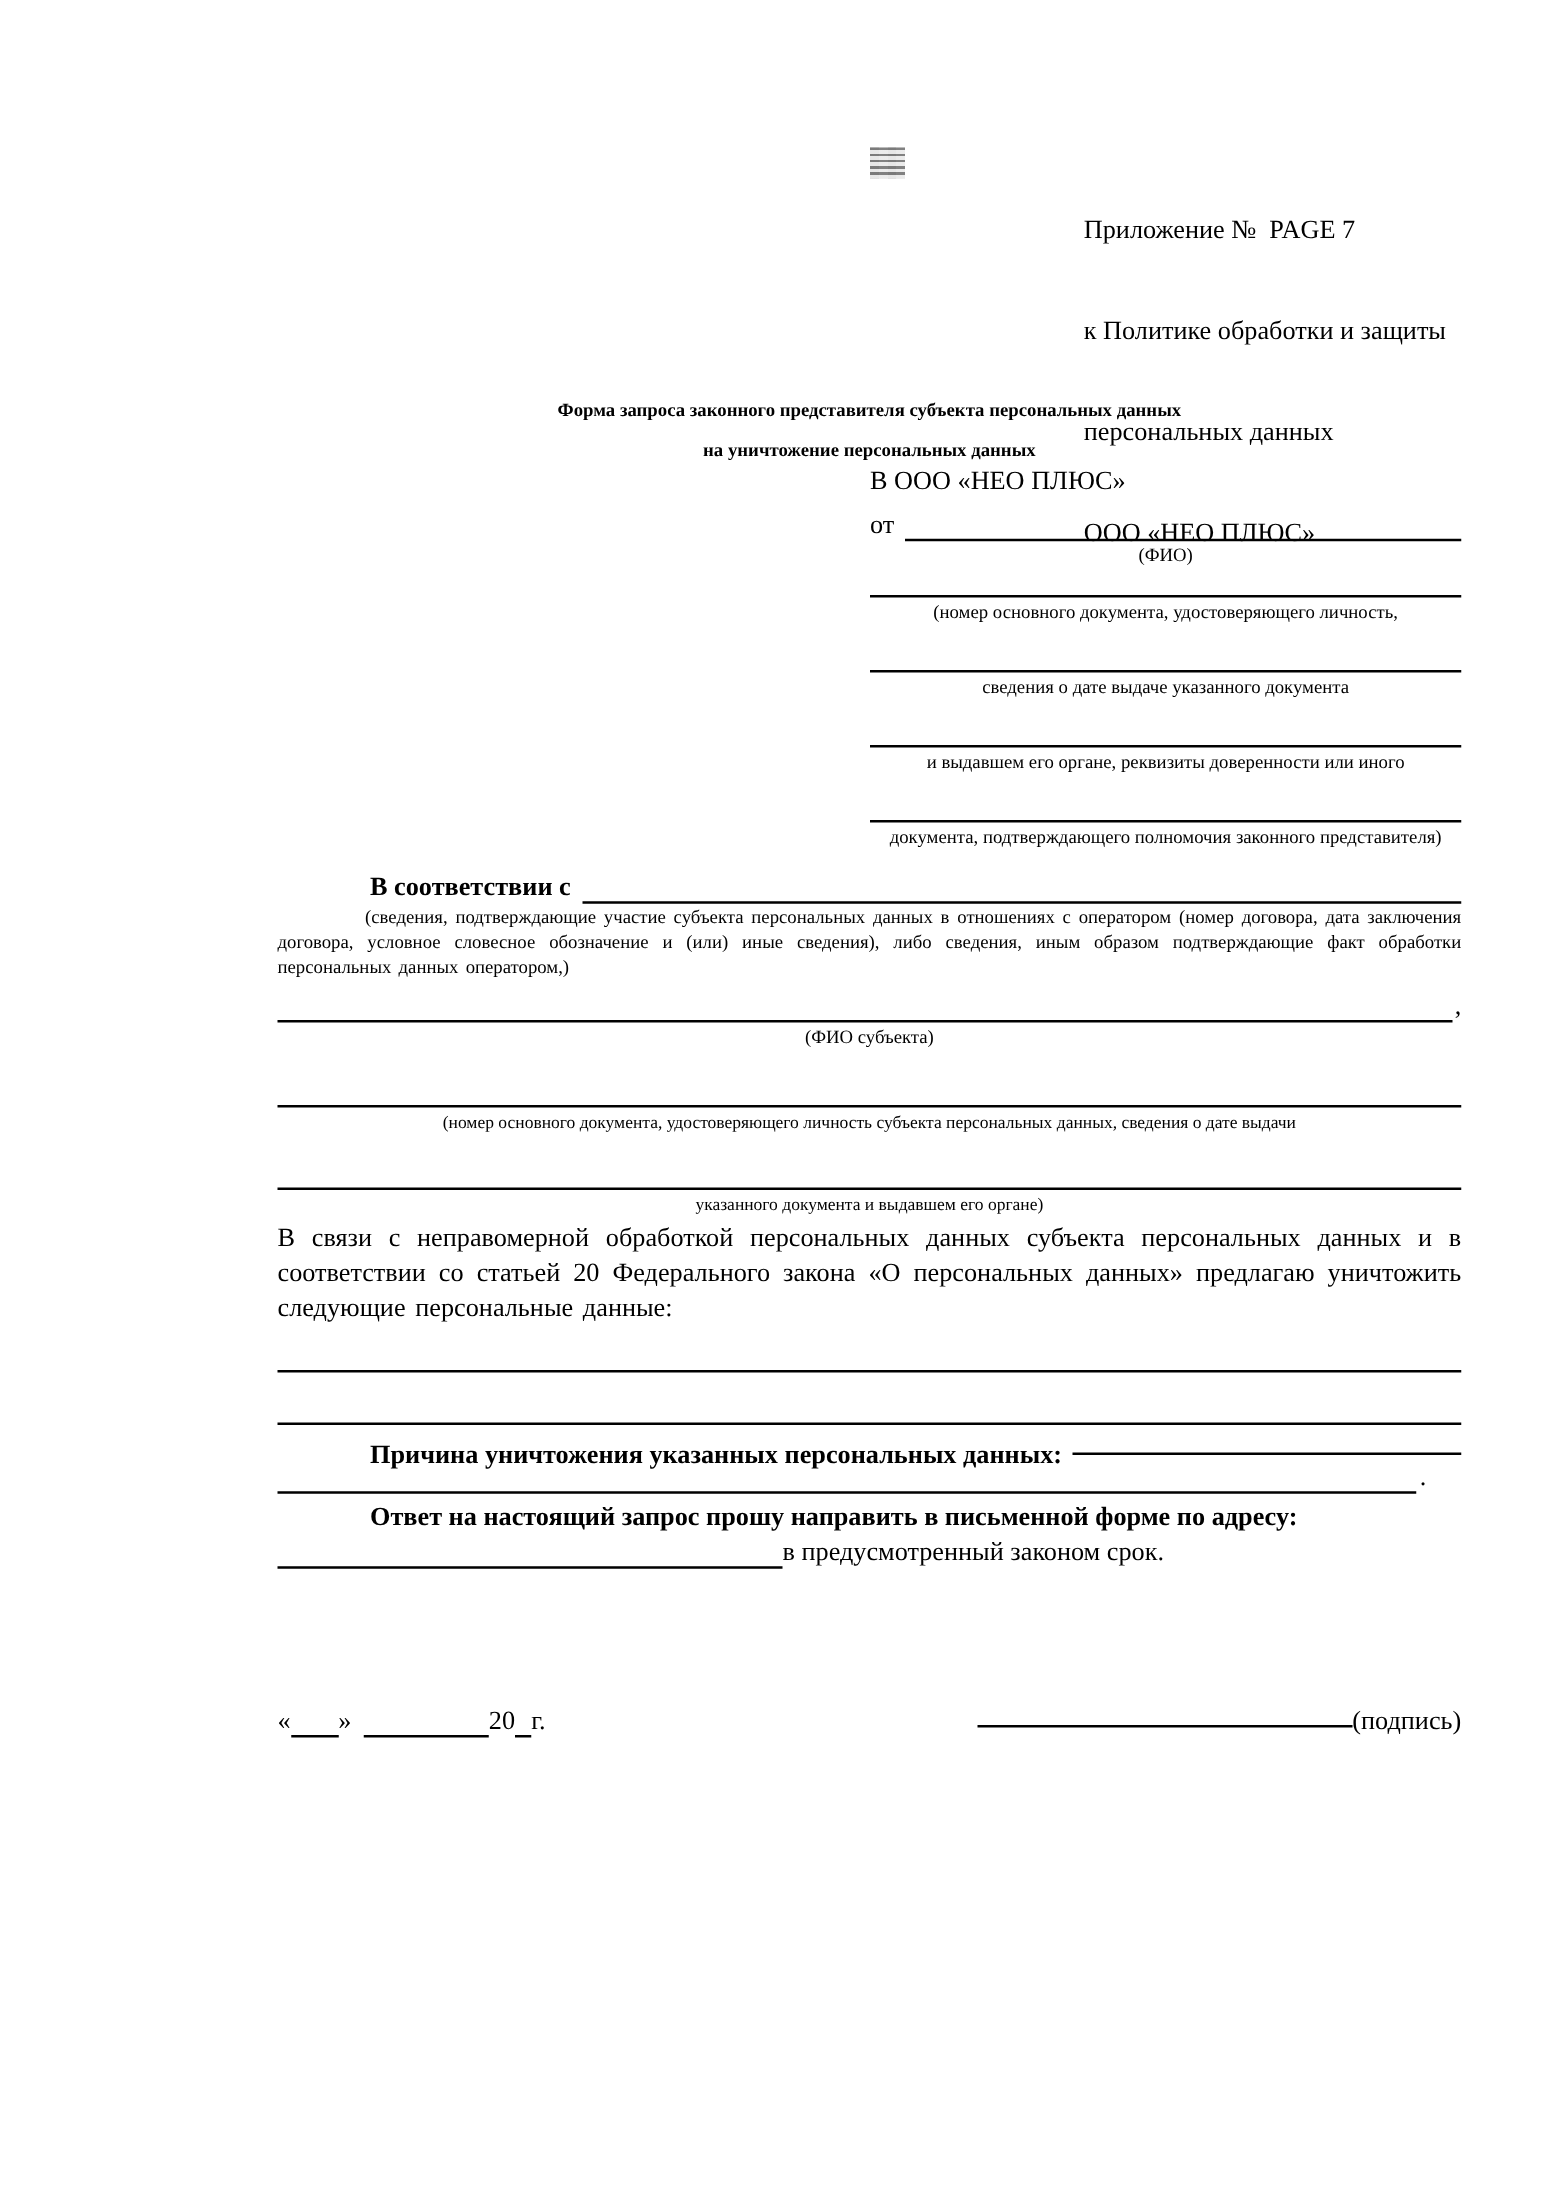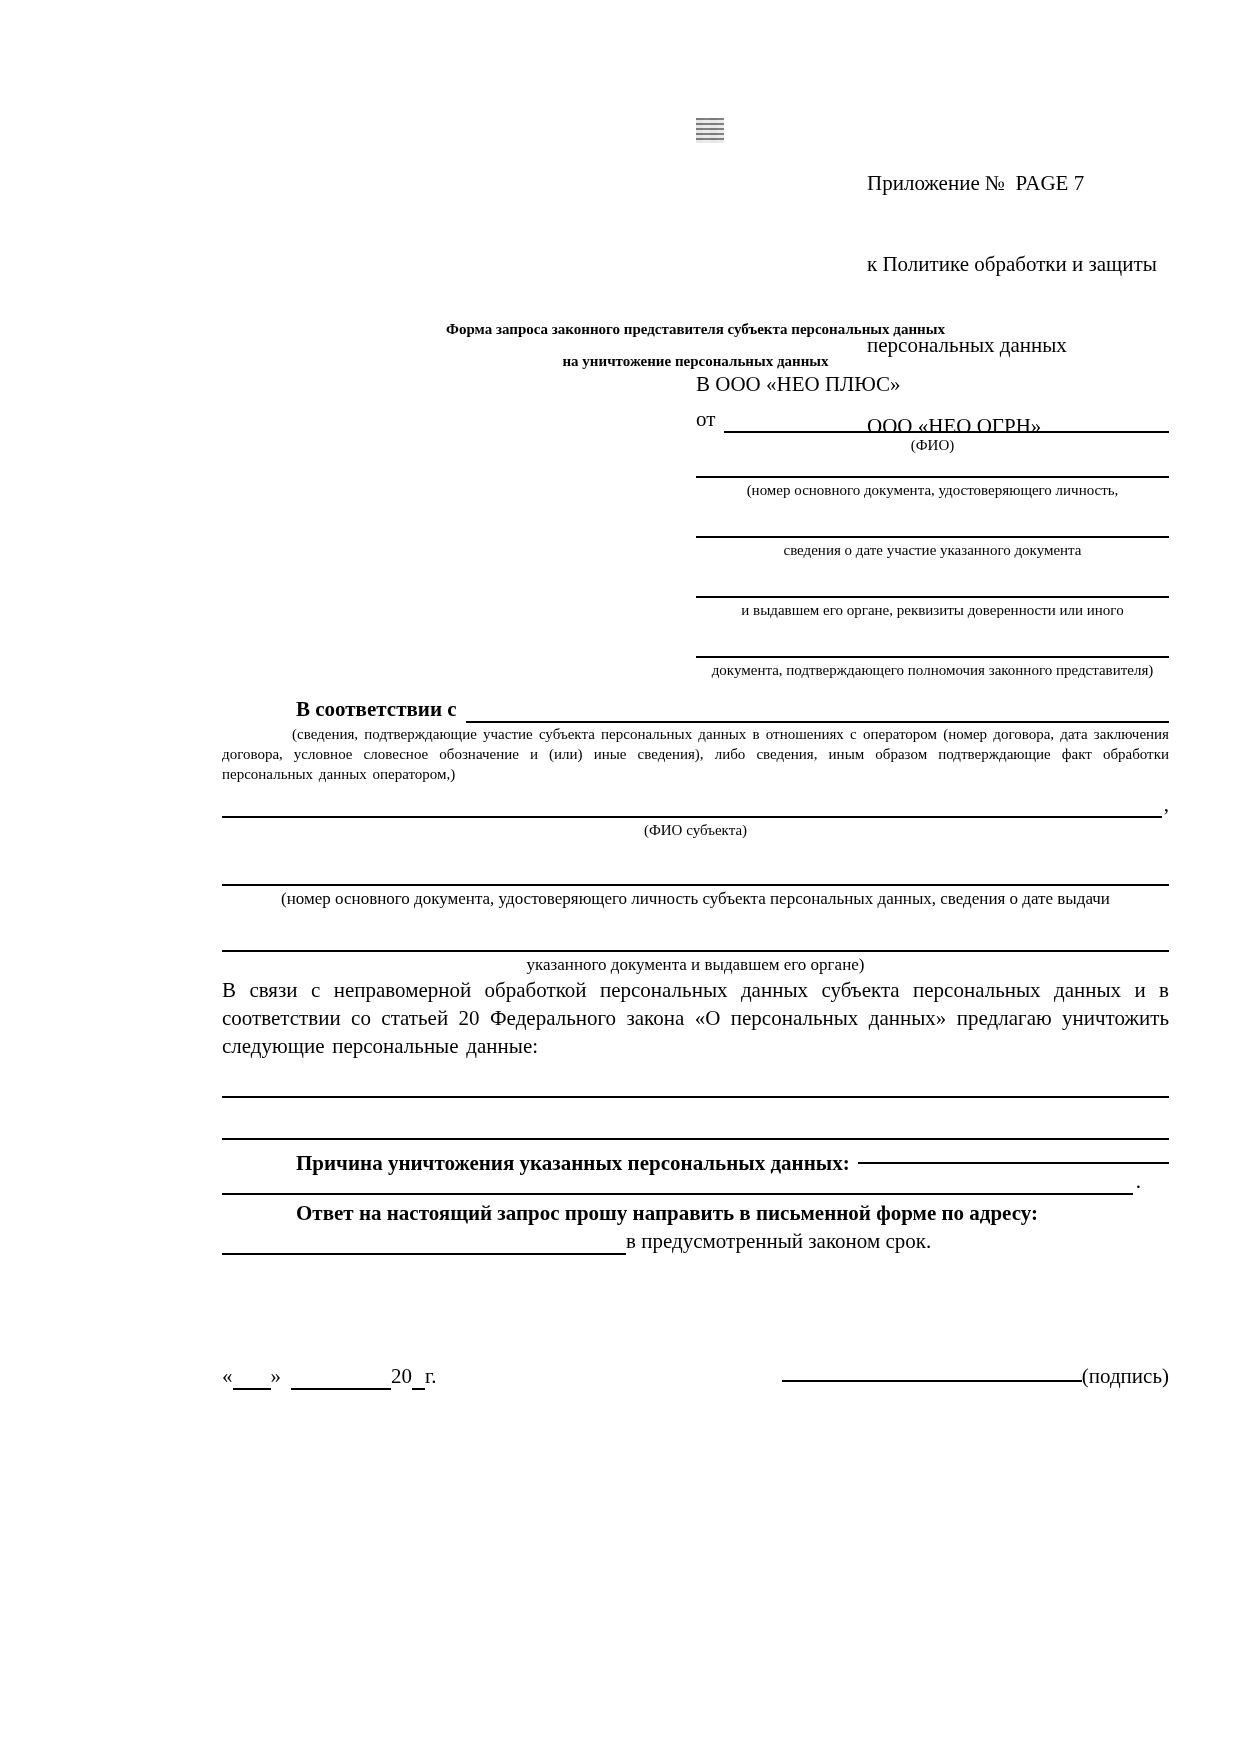--- a/index.html
+++ b/index.html
@@ -45,21 +45,21 @@
   }
   .row-flex{display:flex;align-items:flex-end;height:28px;}
   .row-flex .lbl{white-space:nowrap;}
   .indent{padding-left:74px;font-weight:bold;}
   .note{font-size:15px;line-height:20px;text-align:justify;text-indent:70px;word-spacing:2px;margin-top:1px;}
   .para{text-align:justify;word-spacing:2.5px;}
   .comma-row{display:flex;align-items:flex-end;height:22px;margin-top:12px;}
   .comma-row .tail{padding-left:2px;}
   .main .blank-row.b2{margin-top:24px;}
   .main .blank-row.b3{margin-top:21px;}
-  .cap-wide{font-size:17px;line-height:20px;text-align:center;margin-top:3px;}
+  .cap-wide{font-size:14px;line-height:20px;text-align:center;margin-top:3px;}
   .main .para.p2{margin-top:1px;}
   .main .blank-row.free1{margin-top:16px;}
   .main .blank-row.free2{margin-top:20px;}
   .reason-row{display:flex;align-items:center;height:30px;margin-top:8px;}
   .period-row{display:flex;align-items:flex-end;height:17px;margin-right:28px;}
   .period-row .tail{padding-left:3px;}
   .reply1{margin-top:4px;}
   .reply2{display:flex;align-items:flex-end;height:28px;}
   .reply2 .ul{width:404px;}
   .ul{display:inline-block;border-bottom:2px solid #000;height:18px;}
@@ -80,41 +80,41 @@
 <body>
 
 <div class="page">
 
   <div class="artifact"></div>
 
   <div class="header-block">
     <div>Приложение №  PAGE 7</div>
     <div>к Политике обработки и защиты</div>
     <div>персональных данных</div>
-    <div>ООО «НЕО ОГРН»</div>
+    <div>ООО «НЕО ПЛЮС»</div>
   </div>
 
   <div class="doc-title">
     <div>Форма запроса законного представителя субъекта персональных данных</div>
     <div>на уничтожение персональных данных</div>
   </div>
 
   <div class="addressee">
     <div>В ООО «НЕО ПЛЮС»</div>
     <div class="from-row">
       <span class="lbl">от</span>
       <span class="fill"></span>
     </div>
     <div class="cap">(ФИО)</div>
 
     <div class="blank-row first"></div>
     <div class="cap">(номер основного документа, удостоверяющего личность,</div>
 
     <div class="blank-row"></div>
-    <div class="cap">сведения о дате участие указанного документа</div>
+    <div class="cap">сведения о дате выдаче указанного документа</div>
 
     <div class="blank-row"></div>
     <div class="cap">и выдавшем его органе, реквизиты доверенности или иного</div>
 
     <div class="blank-row"></div>
     <div class="cap">документа, подтверждающего полномочия законного представителя)</div>
   </div>
 
   <div class="main">
 

